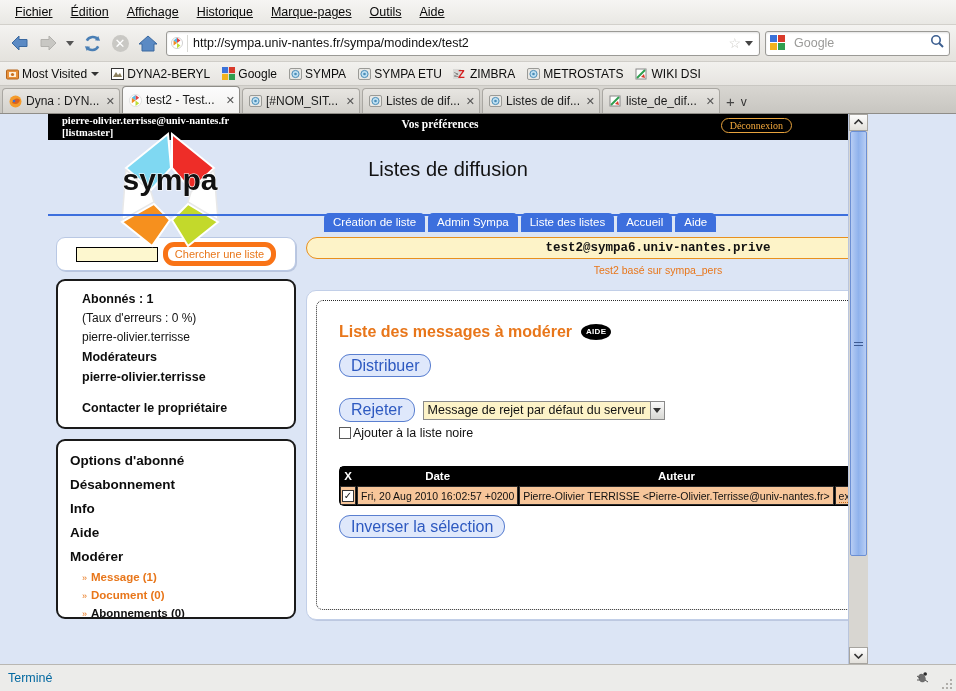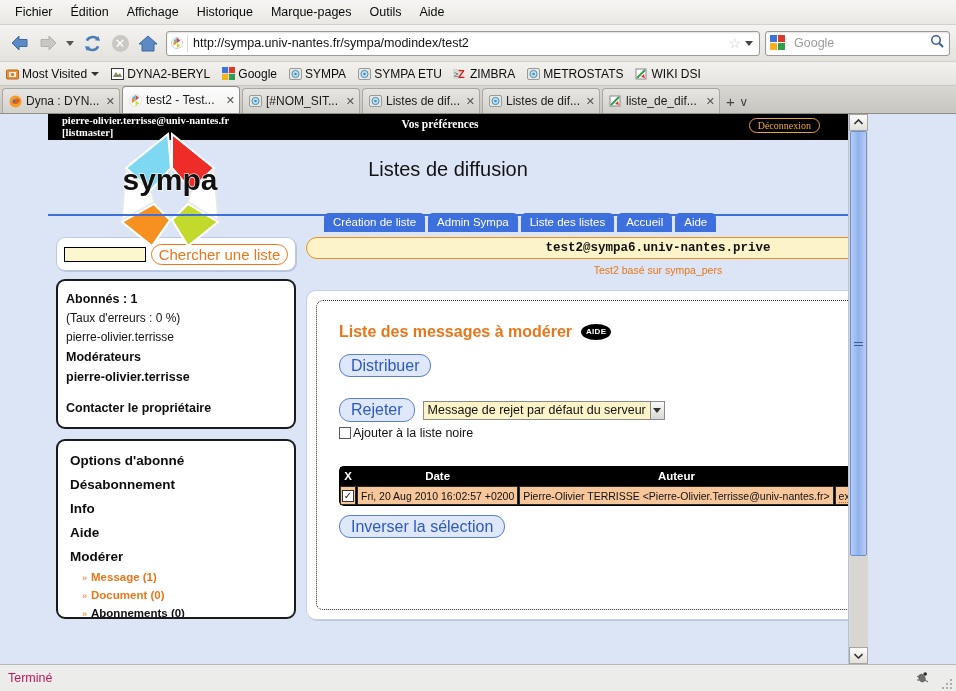--- a/index.html
+++ b/index.html
@@ -25,21 +25,21 @@
     border-bottom: 1px solid #d2d0cb;
     display: flex; align-items: center;
     padding-left: 6px;
     flex: 0 0 25px;
   }
   .menubar .mi {
     font-size: 12.5px; color: #0a0a0a;
     padding: 2px 9px;
     cursor: default;
   }
-  .menubar .mi .u { }
+  .menubar .mi .u { text-decoration: underline; }
 
   
   .navbar {
     height: 37px;
     background: linear-gradient(#f4f3f1, #e4e2dd);
     border-bottom: 1px solid #cfcdc8;
     display: flex; align-items: center;
     padding: 0 6px;
     flex: 0 0 37px;
   }
@@ -164,21 +164,21 @@
   }
   .topbar .email {
     position:absolute; left:14px; top:1px;
     font-size:10.5px; font-weight:bold; line-height:12px;
   }
   .topbar .prefs {
     position:absolute; left:0; right:16px; top:4px;
     text-align:center; font-size:11.5px; font-weight:bold;
   }
   .topbar .logout {
-    position:absolute; right:28px; top:4px;
+    position:absolute; right:56px; top:4px;
     border:1px solid #e8a33d; color:#f4a93c;
     border-radius:9px; font-size:10px; padding:1px 8px;
     background:#000;
   }
 
   
   .sympahead { position: relative; height: 95px; }
   .sitetitle {
     position:absolute; left:0; right:0; top:18px;
     text-align:center; font-size:20px; color:#121212;
@@ -219,29 +219,29 @@
     height: 34px; display:flex; align-items:center; justify-content:center;
     gap:5px; padding:0 8px;
     margin-top: 2px;
   }
   .searchpanel input {
     width: 82px; height:15px;
     border:1px solid #000; background:#fdf7cf;
     font-size:11px; padding:0 2px;
   }
   .btn-oval {
-    border:1px solid #f97316; color:#e8761a;
+    border:5px solid #f97316; color:#e8761a;
     background:#fff; border-radius:11px;
-    font-size:15px; padding:1px 7px; white-space:nowrap;
+    font-size:11px; padding:1px 7px; white-space:nowrap;
   }
 
   .infopanel {
     border:2px solid #1a1a1a;
     border-radius:9px;
-    padding: 8px 12px 12px 8px;
+    padding: 8px 12px 12px 24px;
     background:#fff;
     margin-bottom: 10px;
   }
   .infopanel .b { font-weight:bold; font-size:12.5px; color:#0d0d0d; line-height:20px;}
   .infopanel .n { font-size:12px; color:#131313; line-height:19px;}
   .infopanel .contact { font-weight:bold; font-size:12.5px; color:#0d0d0d; margin-top:14px;}
 
   .menupanel {
     border:2px solid #1a1a1a;
     border-radius:9px;
@@ -394,21 +394,21 @@
   .sthumb .grip { width:9px; }
   .sthumb .grip div { height:1px; background:#3d5a92; margin:2px 0;}
 
   
   .statusbar {
     height: 27px; flex:0 0 27px;
     background:#ececea;
     border-top:1px solid #b9b7b2;
     display:flex; align-items:center;
     padding: 0 8px;
-    font-size:12.5px; color:#be185d;
+    font-size:12.5px; color:#0369a1;
     position:relative;
   }
   .statusbar .grip2 {
     position:absolute; right:3px; bottom:2px;
     width:12px;height:12px;
   }
   .statusbar .bug { position:absolute; right:26px; top:5px; }
 
   
   .cursor { position:absolute; pointer-events:none; }

